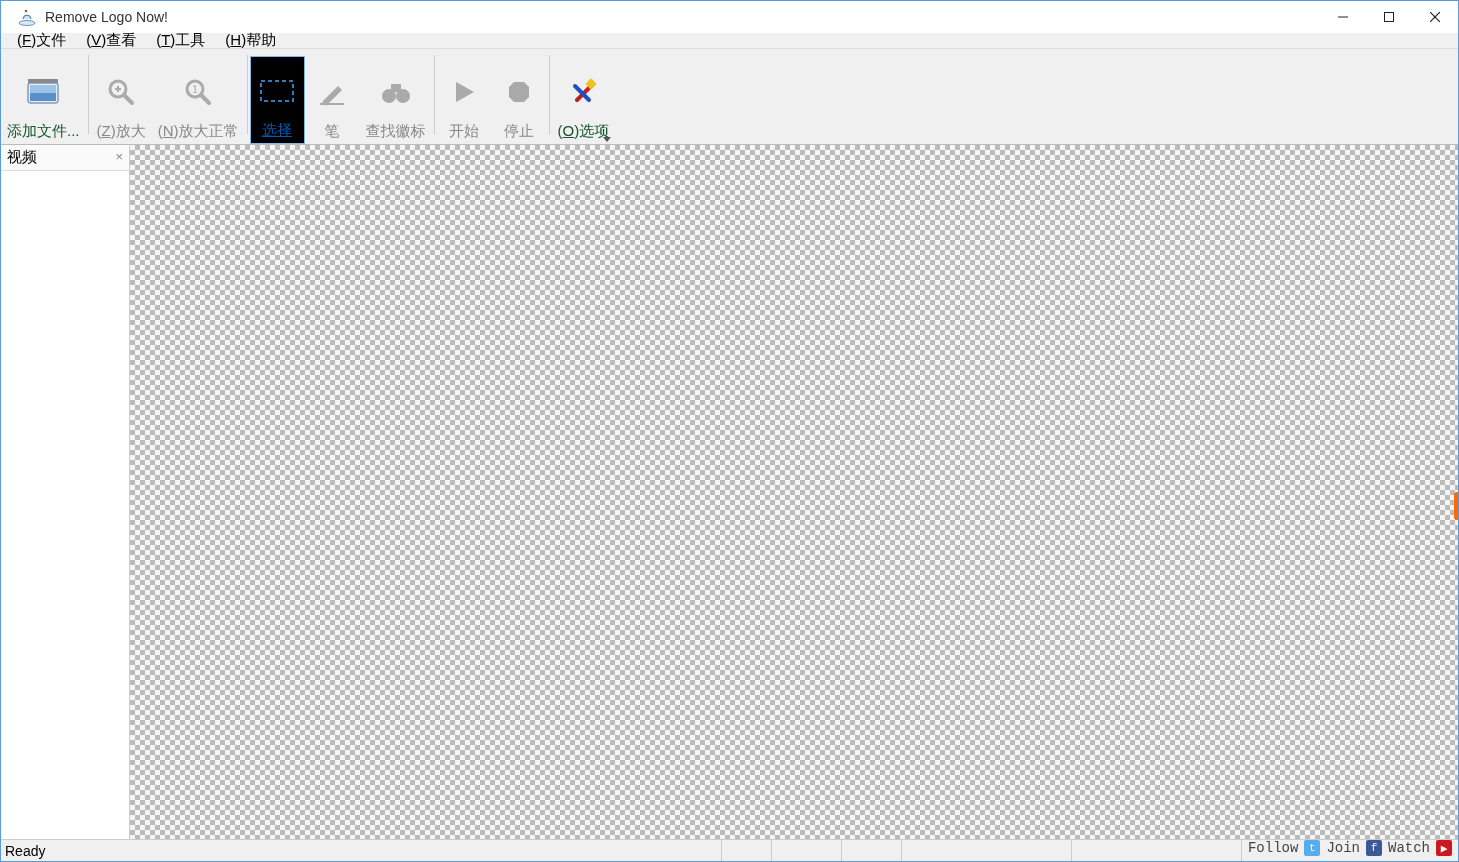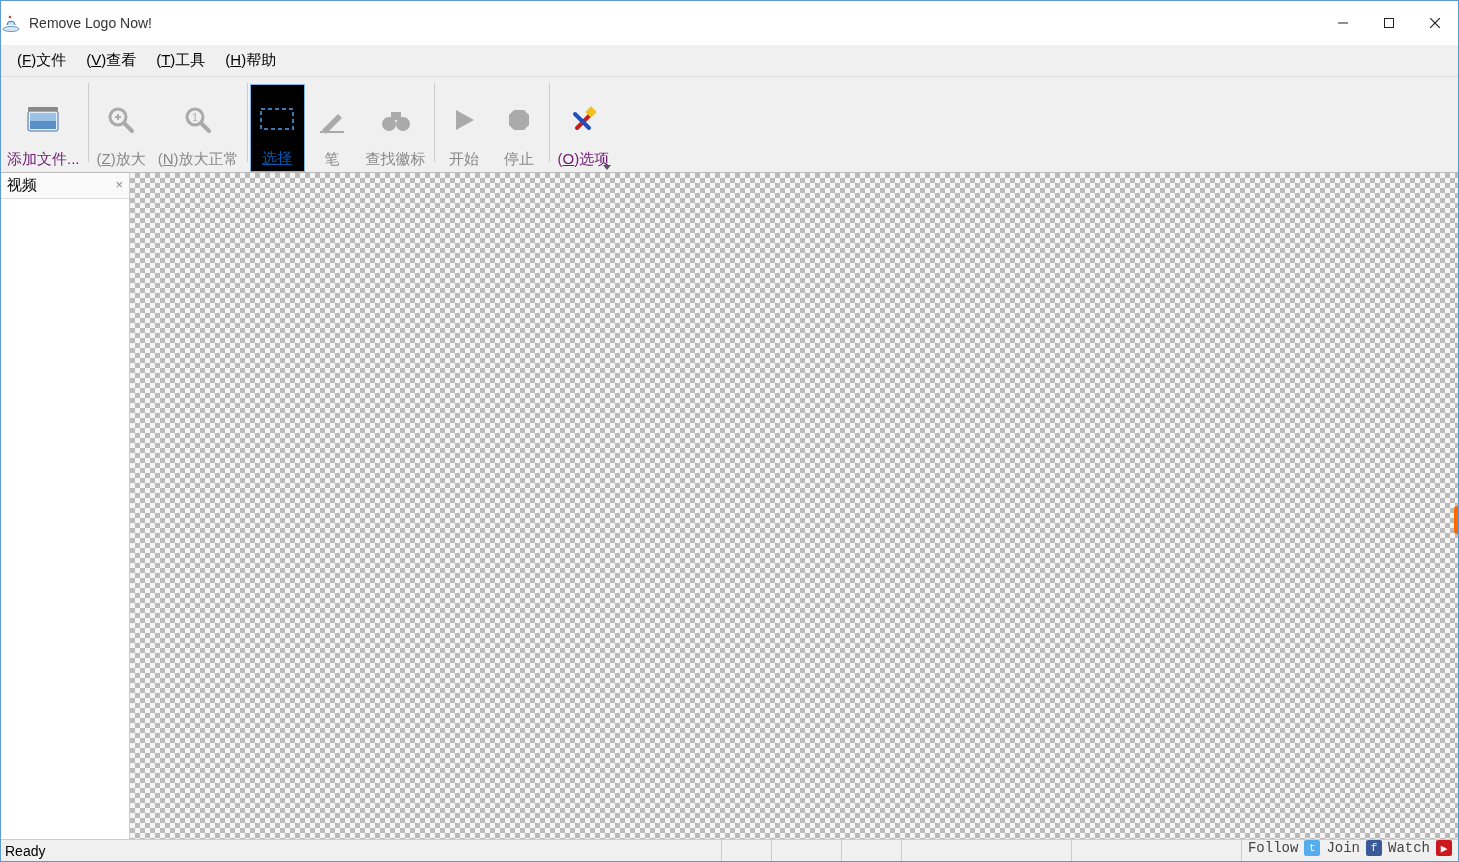--- a/index.html
+++ b/index.html
@@ -8,34 +8,34 @@
   font-size: 13px;
   background: #fff;
   width: 1459px;
   height: 862px;
   overflow: hidden;
   display: flex;
   flex-direction: column;
   border: 1px solid #5a9bd5;
 }
 .titlebar {
-  height: 44px;
+  height: 32px;
   background: #fff;
   display: flex;
   align-items: center;
-  padding-left: 0;
+  padding-left: 16px;
 }
 .titlebar .app-icon { width: 20px; height: 20px; margin-right: 8px; display:flex; align-items:center; justify-content:center; }
 .titlebar .title { color: #333; font-size: 14px; flex: 0 0 auto; }
 .titlebar .spacer { flex: 1; }
 .win-controls { display: flex; height: 100%; }
 .win-btn { width: 46px; height: 100%; display:flex; align-items:center; justify-content:center; color:#222; }
 
 .menubar {
-  height: 32px;
+  height: 16px;
   background: #f0f0f0;
   display: flex;
   align-items: center;
   padding: 0 6px;
   border-bottom: 1px solid #ddd;
   font-size: 15px;
 }
 .menu-item { padding: 2px 10px; color:#000; }
 
 .toolbar {
@@ -47,21 +47,21 @@
   padding: 0;
   position: relative;
 }
 .tgroup { display:flex; align-items:flex-end; padding: 4px 0 0 0; }
 .tbtn {
   display:flex; flex-direction: column; align-items:center; justify-content:flex-end;
   padding: 4px 6px 4px 6px; min-width: 55px; height: 88px; color:#888;
 }
 .tbtn .ticon { height: 40px; display:flex; align-items:center; justify-content:center; margin-top:6px; margin-bottom: 10px;}
 .tbtn .tlabel { font-size: 15px; line-height: 18px; white-space: nowrap; }
-.tbtn.enabled { color:#701a75; }
+.tbtn.enabled { color:#14532d; }
 .tbtn.selected { background:#000000; border:1px solid #7fb7e6; color:#0057b3; }
 .tbtn.selected .tlabel { text-decoration: underline; }
 .tsep { width:1px; background:#ccc; margin: 6px 2px 10px 2px; }
 .dropdown-caret {
   position:absolute; right:4px; bottom:2px; width:0; height:0;
   border-left:4px solid transparent; border-right:4px solid transparent; border-top:5px solid #555;
 }
 .toolbar-dd { position: relative; }
 
 .content {

